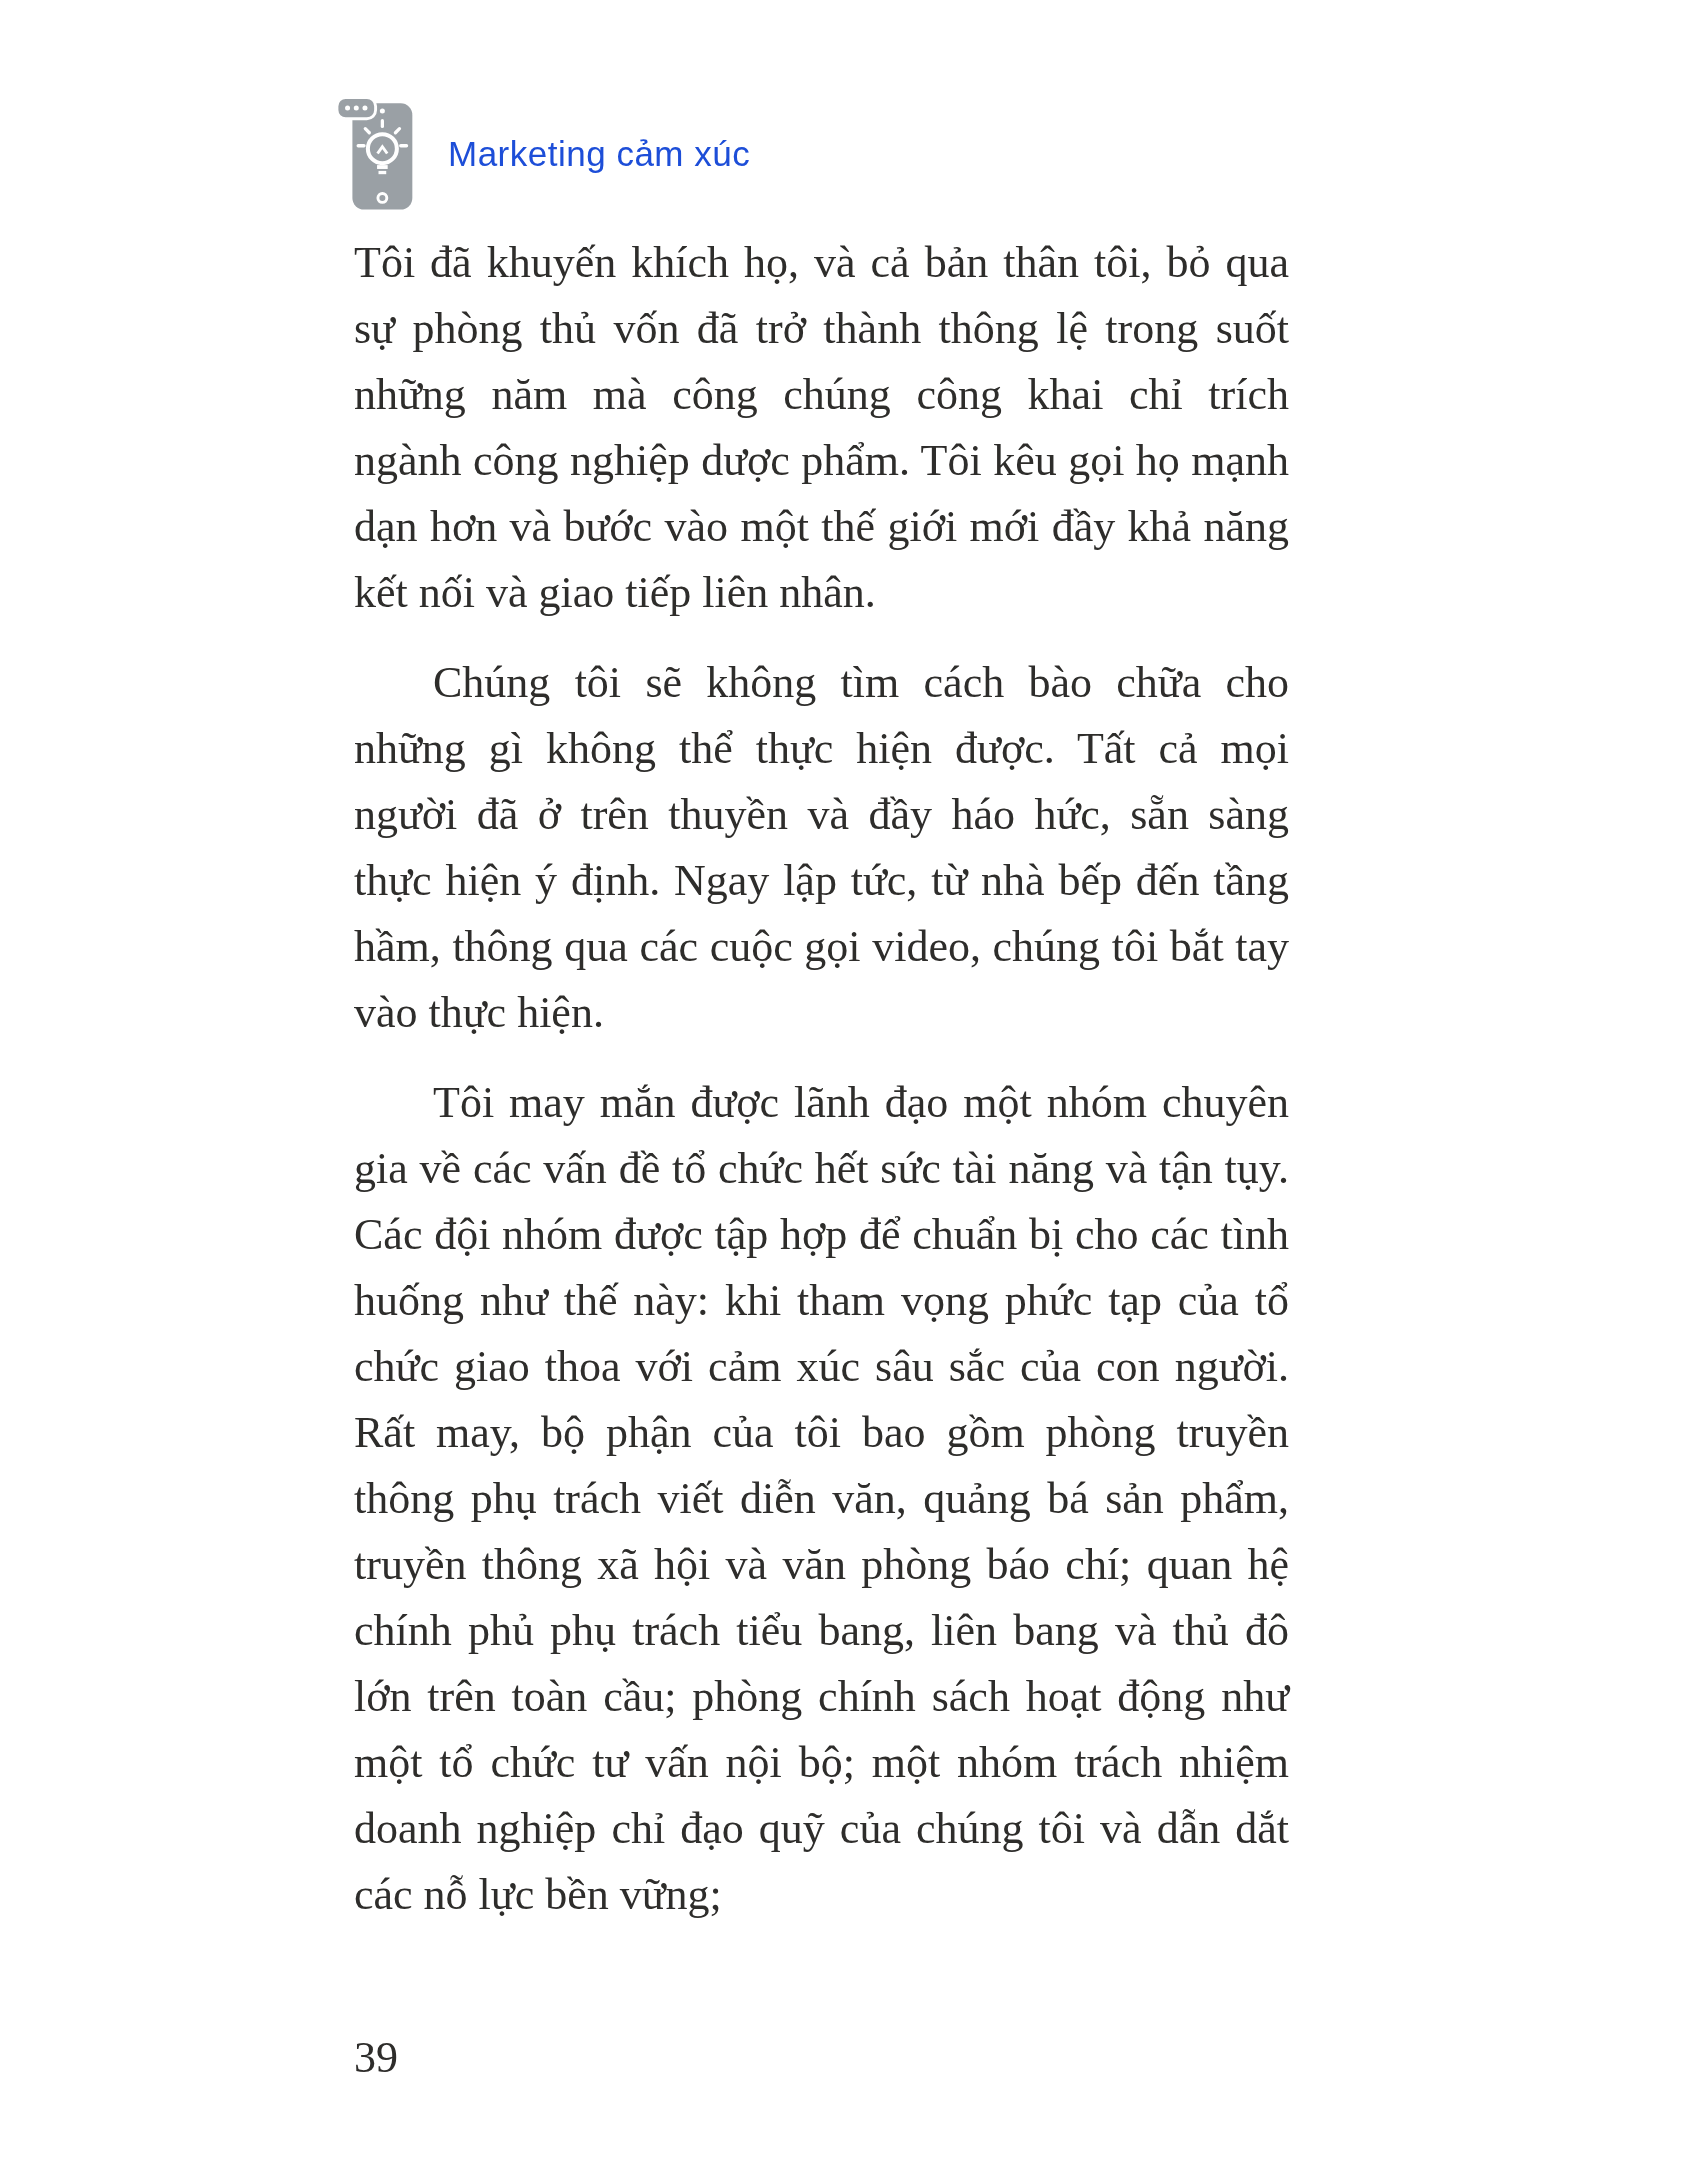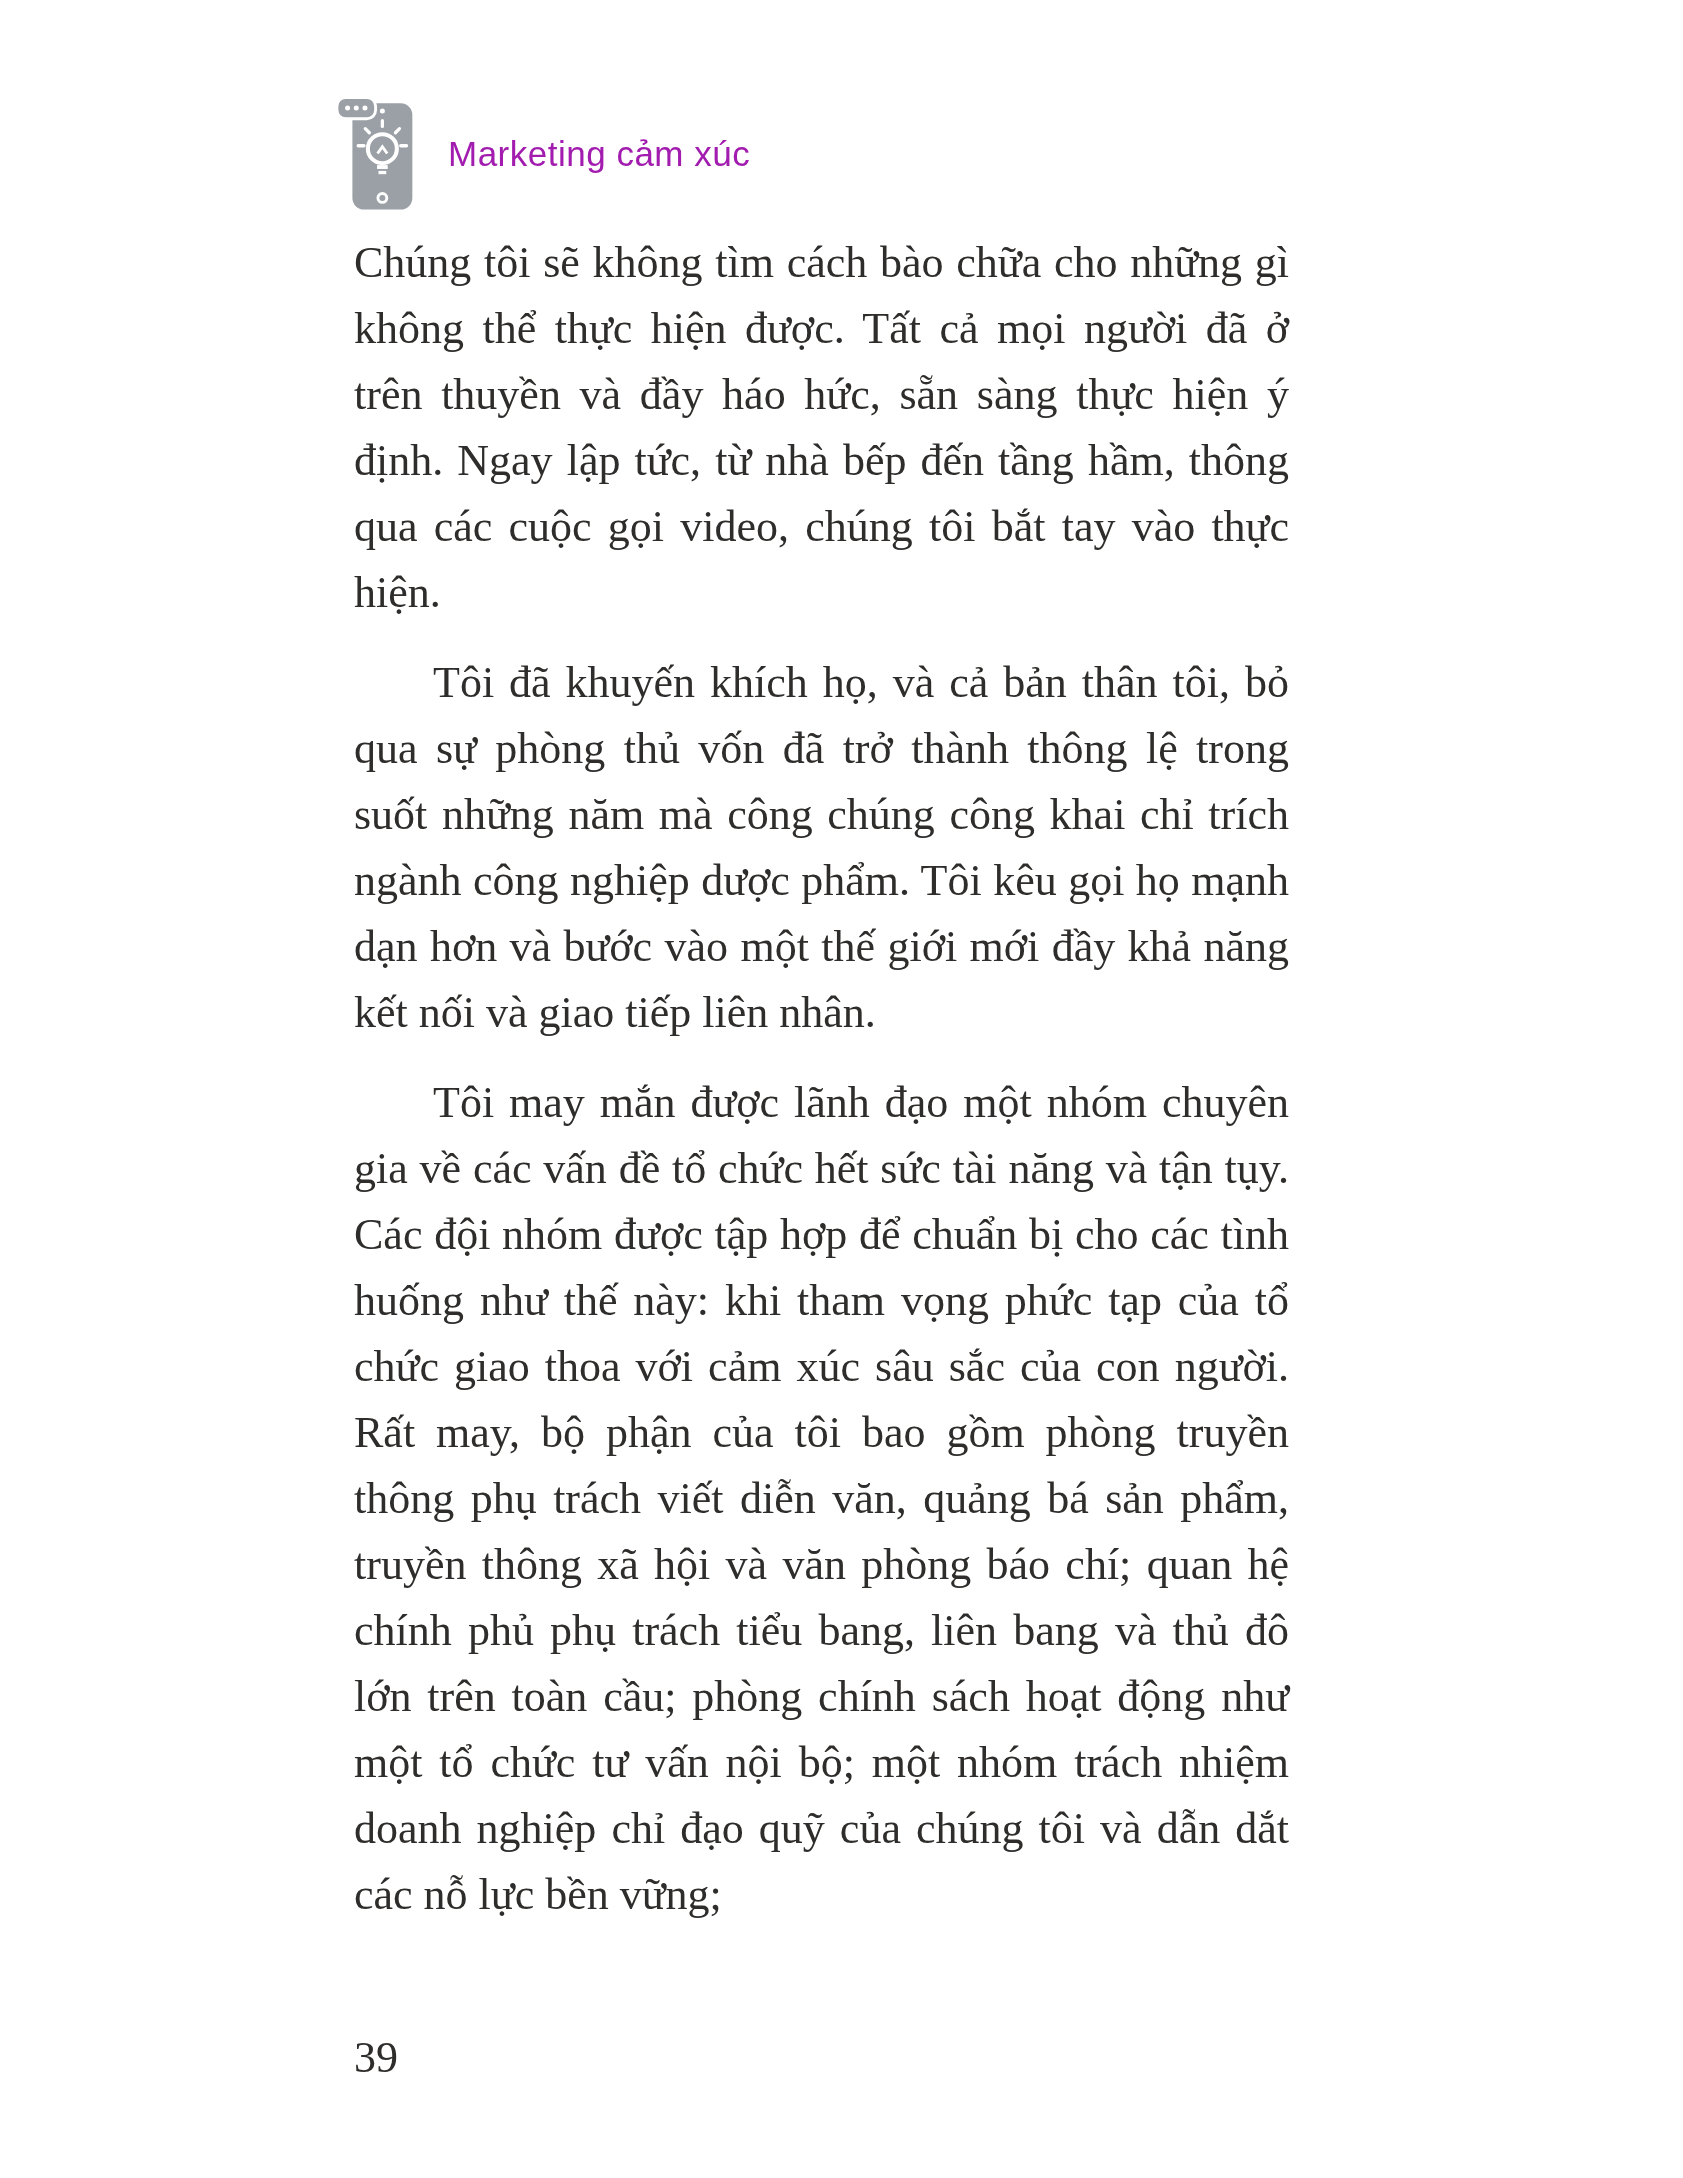--- a/index.html
+++ b/index.html
@@ -28,21 +28,21 @@
   .header-icon {
     display: inline-block;
     width: 87px;
     height: 117px;
     flex: 0 0 auto;
   }
   .header-title {
     font-family: "Liberation Sans", "DejaVu Sans", sans-serif;
     font-size: 35px;
     font-weight: 400;
-    color: #a21caf;
+    color: #1d4ed8;
     letter-spacing: 0.5px;
     white-space: nowrap;
   }
 
   
   .body-text {
     position: absolute;
     top: 230px;
     left: 354px;
     width: 935px;
@@ -103,22 +103,22 @@
         <rect x="2" y="2" width="40" height="22" rx="9" fill="#9aa0a5" stroke="#ffffff" stroke-width="3"></rect>
         <circle cx="13" cy="13" r="2.6" fill="#ffffff"></circle>
         <circle cx="22" cy="13" r="2.6" fill="#ffffff"></circle>
         <circle cx="31" cy="13" r="2.6" fill="#ffffff"></circle>
       </svg>
     </span>
     <span class="header-title">Marketing cảm xúc</span>
   </header>
 
   <main class="body-text">
+    <p>Tôi đã khuyến khích họ, và cả bản thân tôi, bỏ qua sự phòng thủ vốn đã trở thành thông lệ trong suốt những năm mà công chúng công khai chỉ trích ngành công nghiệp dược phẩm. Tôi kêu gọi họ mạnh dạn hơn và bước vào một thế giới mới đầy khả năng kết nối và giao tiếp liên nhân.</p>
     <p>Chúng tôi sẽ không tìm cách bào chữa cho những gì không thể thực hiện được. Tất cả mọi người đã ở trên thuyền và đầy háo hức, sẵn sàng thực hiện ý định. Ngay lập tức, từ nhà bếp đến tầng hầm, thông qua các cuộc gọi video, chúng tôi bắt tay vào thực hiện.</p>
-    <p>Tôi đã khuyến khích họ, và cả bản thân tôi, bỏ qua sự phòng thủ vốn đã trở thành thông lệ trong suốt những năm mà công chúng công khai chỉ trích ngành công nghiệp dược phẩm. Tôi kêu gọi họ mạnh dạn hơn và bước vào một thế giới mới đầy khả năng kết nối và giao tiếp liên nhân.</p>
     <p>Tôi may mắn được lãnh đạo một nhóm chuyên gia về các vấn đề tổ chức hết sức tài năng và tận tụy. Các đội nhóm được tập hợp để chuẩn bị cho các tình huống như thế này: khi tham vọng phức tạp của tổ chức giao thoa với cảm xúc sâu sắc của con người. Rất may, bộ phận của tôi bao gồm phòng truyền thông phụ trách viết diễn văn, quảng bá sản phẩm, truyền thông xã hội và văn phòng báo chí; quan hệ chính phủ phụ trách tiểu bang, liên bang và thủ đô lớn trên toàn cầu; phòng chính sách hoạt động như một tổ chức tư vấn nội bộ; một nhóm trách nhiệm doanh nghiệp chỉ đạo quỹ của chúng tôi và dẫn dắt các nỗ lực bền vững;</p>
   </main>
 
   <footer class="page-footer">
     <span class="page-number">39</span>
   </footer>
 
 </div>
 
 

